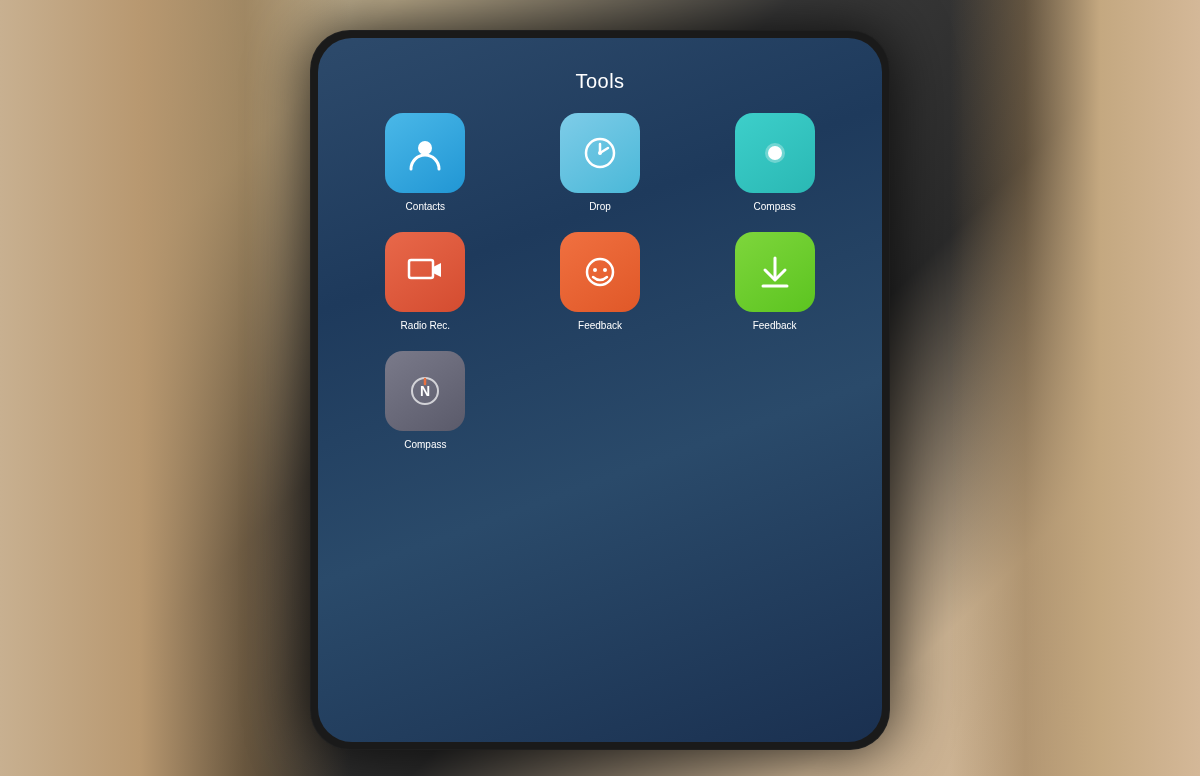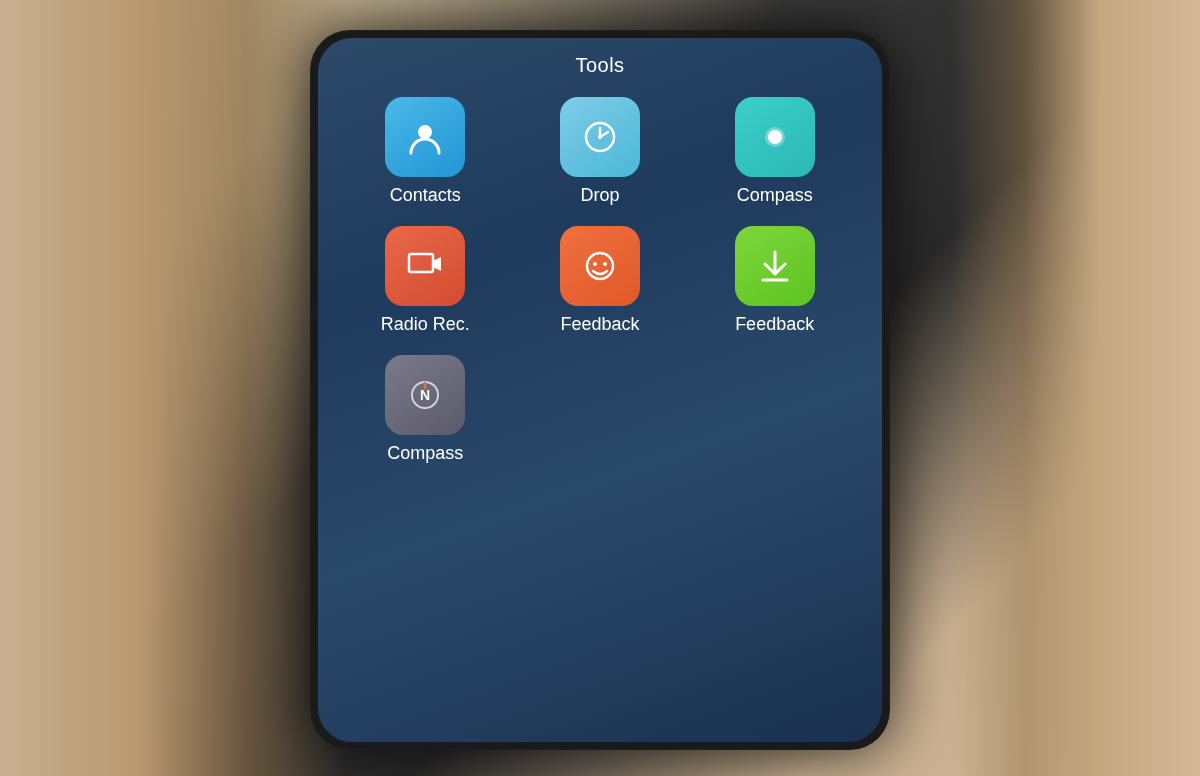--- a/index.html
+++ b/index.html
@@ -42,21 +42,21 @@
       top: 8px;
       left: 8px;
       right: 8px;
       bottom: 8px;
       background: linear-gradient(160deg, #2d4a6b 0%, #1e3a5c 30%, #2a4a6a 60%, #1a3050 100%);
       border-radius: 34px;
       overflow: hidden;
       display: flex;
       flex-direction: column;
       align-items: center;
-      padding: 16px 30px 20px;
+      padding: 32px 30px 20px;
     }
 
     
     .page-title {
       color: #ffffff;
       font-size: 20px;
       font-weight: 400;
       margin-bottom: 20px;
       letter-spacing: 0.5px;
     }
@@ -83,21 +83,21 @@
       height: 80px;
       border-radius: 18px;
       display: flex;
       align-items: center;
       justify-content: center;
       position: relative;
     }
 
     .app-label {
       color: #ffffff;
-      font-size: 18px;
+      font-size: 10px;
       font-weight: 400;
       text-align: center;
     }
 
     
     .icon-contacts { background: linear-gradient(145deg, #4ab8e8, #2196d4); }
     .icon-calculator { background: linear-gradient(145deg, #f5a43c, #e8922a); }
     .icon-clock { background: linear-gradient(145deg, #7ecce8, #4ab8d8); }
     .icon-fmradio { background: linear-gradient(145deg, #3fd4a0, #2bbf8c); }
     .icon-recorder { background: linear-gradient(145deg, #3dcfca, #2ab8b4); }

